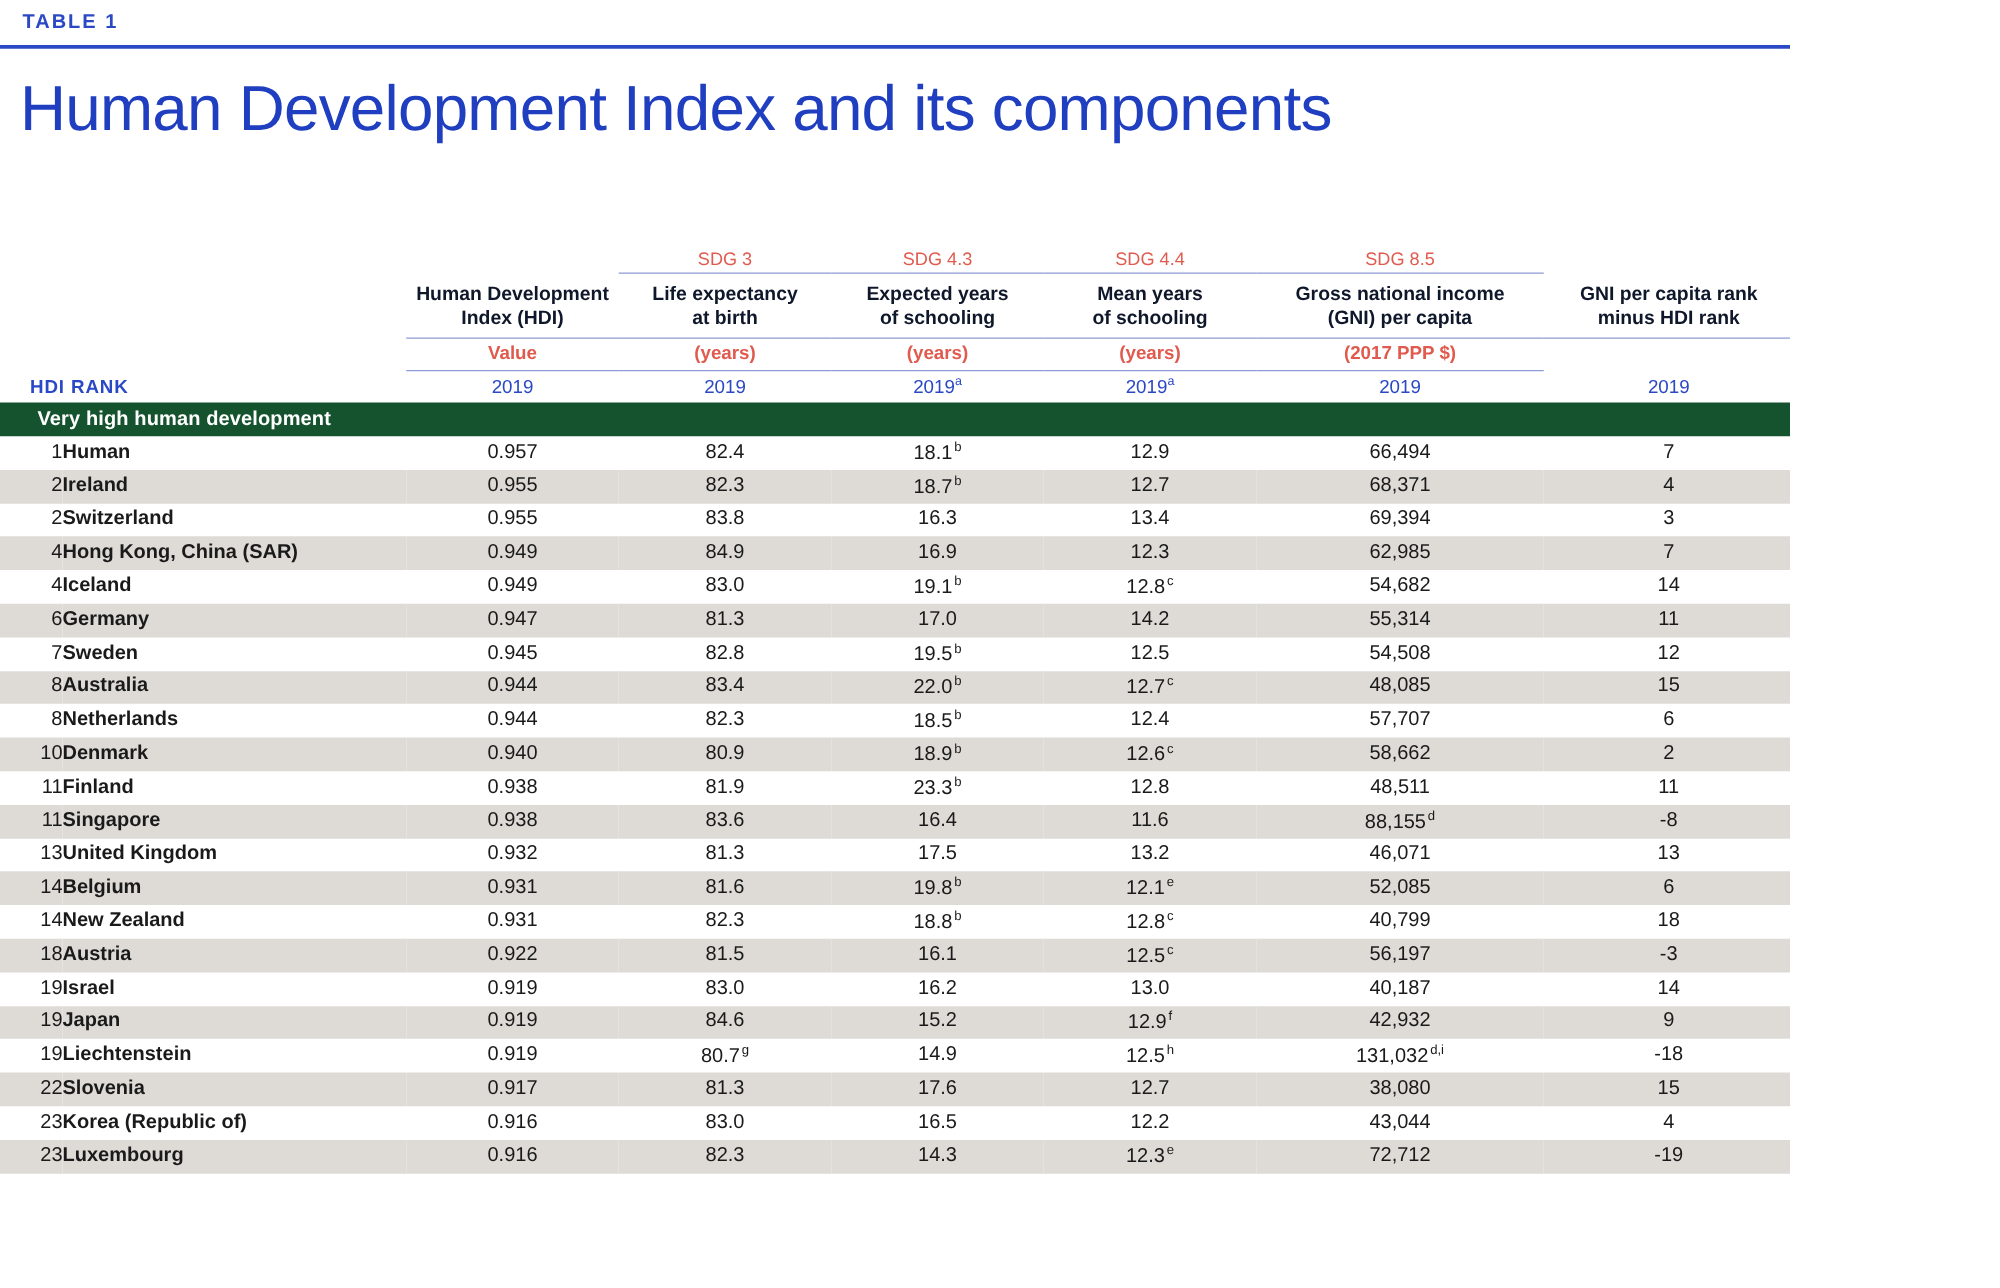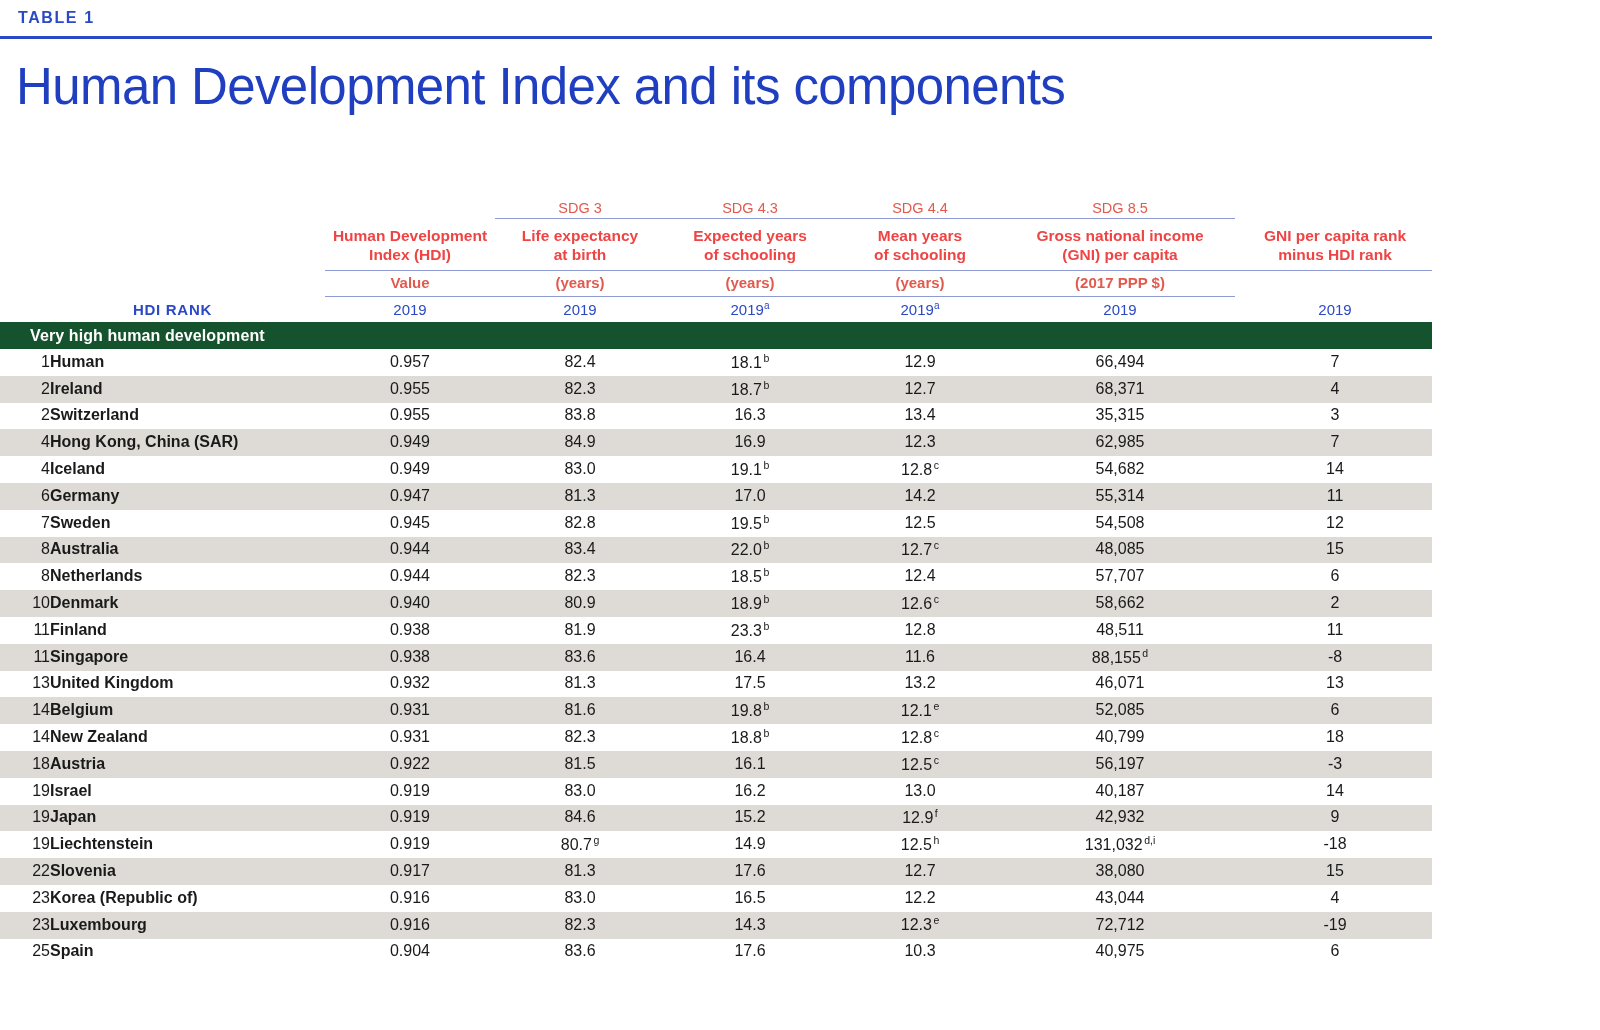--- a/index.html
+++ b/index.html
@@ -48,36 +48,36 @@
 
   
   .hsdg {
     height: 22px;
     text-align: center; vertical-align: bottom;
     font-size: 14.5px; color: #e05a4e; font-weight: normal;
     padding-bottom: 2px;
   }
   .htitle {
     text-align: center; vertical-align: bottom;
-    font-size: 15.5px; color: #ef4444; font-weight: bold;
+    font-size: 15.5px; color: #0f172a; font-weight: bold;
     line-height: 1.22; padding: 4px 4px 5px 4px;
     height: 52px;
   }
   .hunit {
     text-align: center; vertical-align: middle;
     font-size: 15px; color: #e05a4e; font-weight: bold;
     height: 26px; padding: 2px 4px 3px 4px;
   }
   .hyear {
     text-align: center; vertical-align: middle;
     font-size: 15px; color: #2b49c4; font-weight: normal;
     height: 26px; padding: 2px 4px 2px 4px;
   }
   .hyear.lbl {
-    text-align: center; padding-left: 24px;
+    text-align: left; padding-left: 24px;
     font-size: 15px; font-weight: bold; letter-spacing: 0.7px;
   }
   .rule-b { border-bottom: 1.2px solid #8d9ad6; }
 
   
   .group td {
     background: #14532d; color: #ffffff;
     font-size: 16px; font-weight: bold;
     height: 27px; padding: 0 0 0 30px;
     letter-spacing: 0.1px;
@@ -235,21 +235,21 @@
           <td class="num"><span>4</span></td>
           <td class="num"><span>3</span></td>
         </tr>
         <tr>
           <td class="rank">2</td>
           <td class="name">Switzerland</td>
           <td class="num"><span>0.955</span></td>
           <td class="num"><span>83.8</span></td>
           <td class="num"><span>16.3</span></td>
           <td class="num"><span>13.4</span></td>
-          <td class="num"><span>35,315</span></td>
+          <td class="num"><span>69,394</span></td>
           <td class="num"><span>3</span></td>
           <td class="num"><span>2</span></td>
         </tr>
         <tr class="alt">
           <td class="rank">4</td>
           <td class="name">Hong Kong, China (SAR)</td>
           <td class="num"><span>0.949</span></td>
           <td class="num"><span>84.9</span></td>
           <td class="num"><span>16.9</span></td>
           <td class="num"><span>12.3</span></td>
@@ -448,27 +448,16 @@
           <td class="rank">23</td>
           <td class="name">Luxembourg</td>
           <td class="num"><span>0.916</span></td>
           <td class="num"><span>82.3</span></td>
           <td class="num"><span>14.3</span></td>
           <td class="num"><span>12.3</span><span class="sup">e</span></td>
           <td class="num"><span>72,712</span></td>
           <td class="num"><span>-19</span></td>
           <td class="num"><span>23</span></td>
         </tr>
-        <tr>
-          <td class="rank">25</td>
-          <td class="name">Spain</td>
-          <td class="num"><span>0.904</span></td>
-          <td class="num"><span>83.6</span></td>
-          <td class="num"><span>17.6</span></td>
-          <td class="num"><span>10.3</span></td>
-          <td class="num"><span>40,975</span></td>
-          <td class="num"><span>6</span></td>
-          <td class="num"><span>25</span></td>
-        </tr>
       </tbody>
   </table>
 
 </div>
 
 </body></html>

